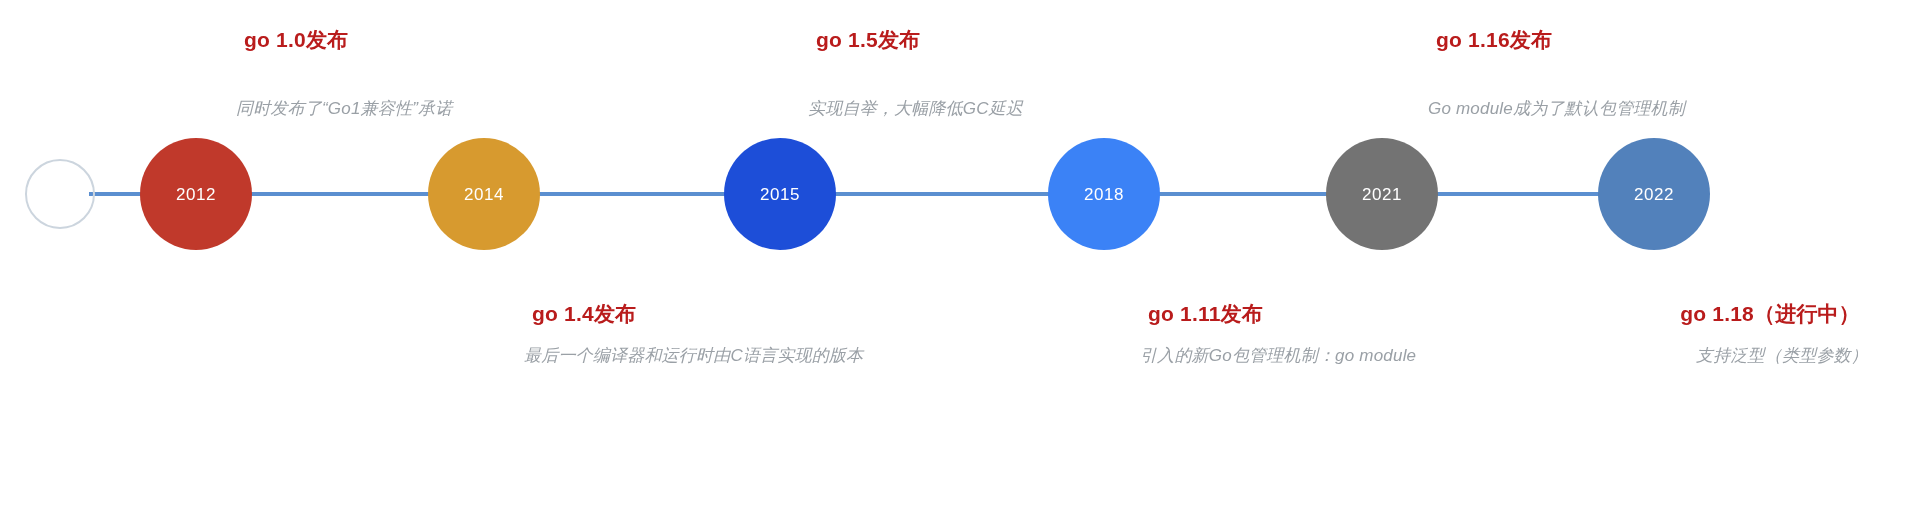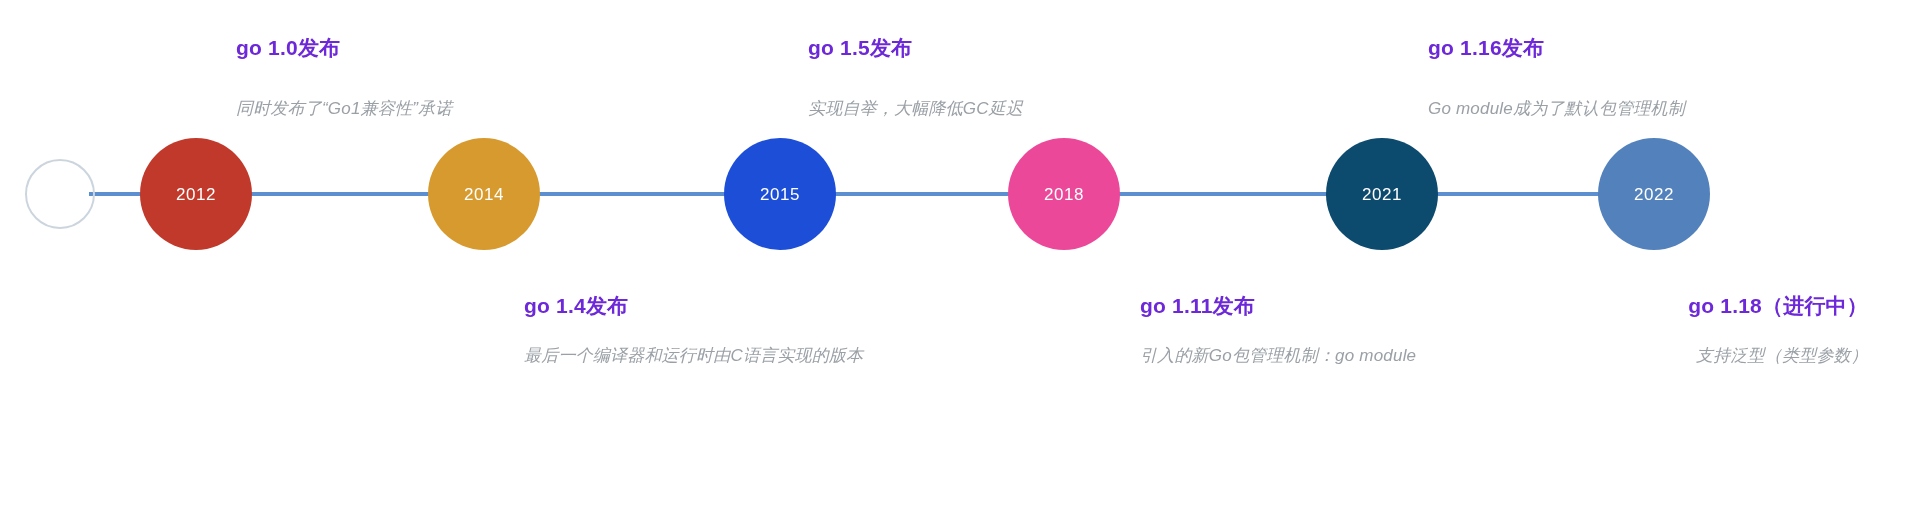--- a/index.html
+++ b/index.html
@@ -38,23 +38,23 @@
     background:transparent;
     border:2px solid #ccd5de;
     box-sizing:border-box;
   }
 
   
   .lbl{position:absolute;white-space:nowrap;}
   .lbl .title{
     font-size:21px;
     font-weight:700;
-    color:#6d28d9;
+    color:#b91c1c;
     letter-spacing:.2px;
-    margin:0;
+    margin:8px;
   }
   .lbl .desc{
     font-size:17px;
     font-weight:400;
     color:#9aa0a6;
     letter-spacing:.2px;
     margin:0;
     font-style:italic;
   }
   .lbl.above .title{position:absolute;bottom:58px;left:0;}
@@ -69,22 +69,22 @@
 
 <div id="stage">
 
   <div class="axis" style="background: rgb(91, 143, 208); left: 89px; right: 266px; top: 192px;"></div>
 
   <div class="node ghost" id="ghost-node" style="width: 70px; height: 70px; left: 25px; top: 159px; border-color: rgb(204, 213, 222);"></div>
 
   <div class="node" id="node-0" style="width: 112px; height: 112px; left: 140px; top: 138px; background: rgb(192, 57, 43);">2012</div>
   <div class="node" id="node-1" style="width: 112px; height: 112px; left: 428px; top: 138px; background: rgb(215, 154, 47);">2014</div>
   <div class="node" id="node-2" style="width: 112px; height: 112px; left: 724px; top: 138px; background: #1d4ed8;">2015</div>
-  <div class="node" id="node-3" style="width: 112px; height: 112px; left: 1008px; top: 138px; background: #ec4899;">2018</div>
-  <div class="node" id="node-4" style="width: 112px; height: 112px; left: 1326px; top: 138px; background: #0c4a6e;">2021</div>
+  <div class="node" id="node-3" style="width: 112px; height: 112px; left: 1048px; top: 138px; background: #3b82f6;">2018</div>
+  <div class="node" id="node-4" style="width: 112px; height: 112px; left: 1326px; top: 138px; background: #737373;">2021</div>
   <div class="node" id="node-5" style="width: 112px; height: 112px; left: 1598px; top: 138px; background: rgb(82, 129, 187);">2022</div>
 
   <div class="lbl above" id="lbl-0" style="left: 236px; top: 44px; height: 76px;">
     <p class="title">go 1.0发布</p>
     <p class="desc">同时发布了“Go1兼容性”承诺</p>
   </div>
 
   <div class="lbl below" id="lbl-1" style="left: 524px; top: 292px; height: 76px;">
     <p class="title">go 1.4发布</p>
     <p class="desc">最后一个编译器和运行时由C语言实现的版本</p>

